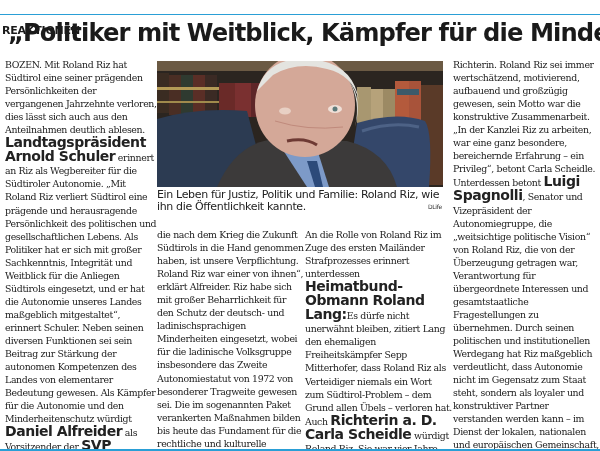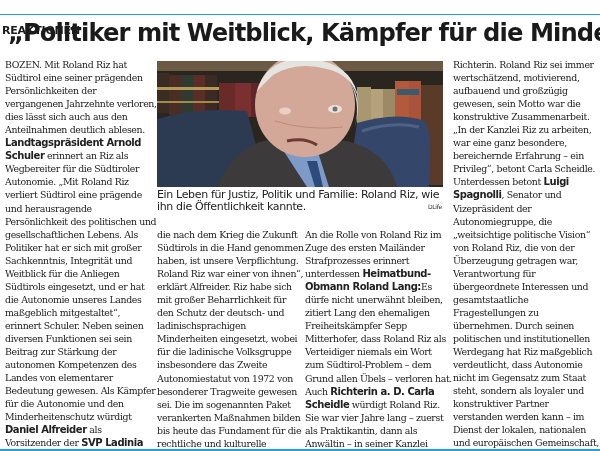--- a/index.html
+++ b/index.html
@@ -1,21 +1,21 @@
 <!DOCTYPE html>
 <html><head>
 <meta charset="utf-8">
 <style>
   html, body { margin:0; padding:0; background:#ffffff; }
   body { width:600px; height:451px; position:relative; overflow:hidden; color:#1c1c1c; }
   .section-label { position:absolute; left:2px; top:0px; font-family:"DejaVu Sans", sans-serif; font-weight:bold; font-size:11px; letter-spacing:-0.2px; color:#1a1a1a;margin-top:24px; }
   .rule-top { position:absolute; left:0; top:14px; width:600px; height:1px; background:#2a9fd6; }
   .headline { position:absolute; left:8px; top:19px; width:590px; font-family:"DejaVu Sans", sans-serif; font-weight:bold; font-size:24.2px; letter-spacing:-0.9px; color:#1a1a1a; white-space:nowrap; }
   .col { position:absolute; font-family:"DejaVu Serif", serif; font-size:9.4px; line-height:13.05px; letter-spacing:-0.35px; color:#222; white-space:pre-line; }
-  .col b, .col .bold { font-family:"DejaVu Sans", sans-serif; font-weight:bold; letter-spacing:-0.45px; font-size:10px; }
+  .col b, .col .bold { font-family:"DejaVu Sans", sans-serif; font-weight:bold; letter-spacing:-0.45px; font-size:14px; }
   .col1 { left:5px; top:58px; width:152px; }
   .col2 { left:157px; top:228px; width:148px; }
   .col3 { left:305px; top:228px; width:147px; }
   .col4 { left:453px; top:58px; width:147px; }
   .photo { position:absolute; left:157px; top:61px; width:286px; height:126px; overflow:hidden; background:#2a2622; }
   .caption { position:absolute; left:157px; top:189px; width:290px; font-family:"DejaVu Sans", sans-serif; font-size:11px; line-height:12px; letter-spacing:-0.35px; color:#222; }
   .credit { position:absolute; left:428px; top:203px; font-family:"DejaVu Sans", sans-serif; font-size:6px; color:#333; letter-spacing:-0.3px; }
   .rule-bottom { position:absolute; left:0; top:449px; width:600px; height:2px; background:#2a9fd6; }
 </style>
 </head>

